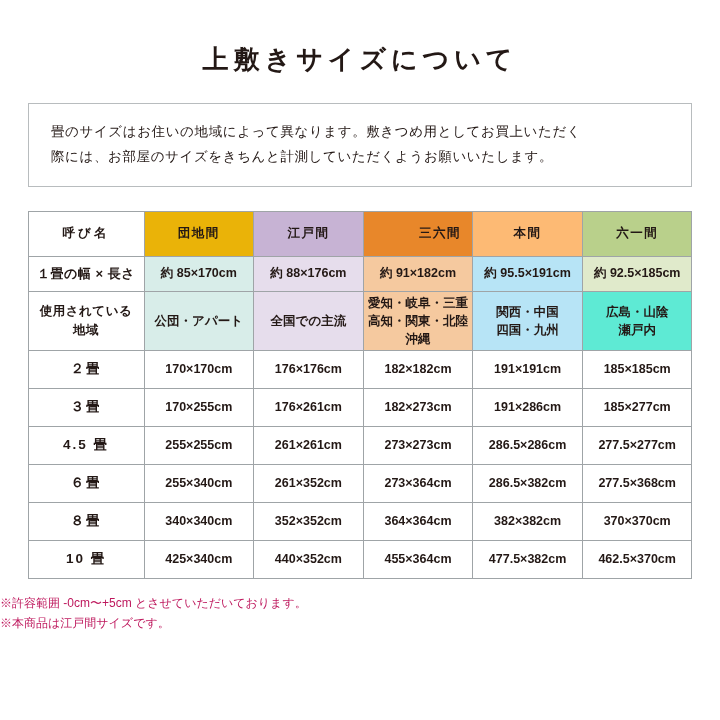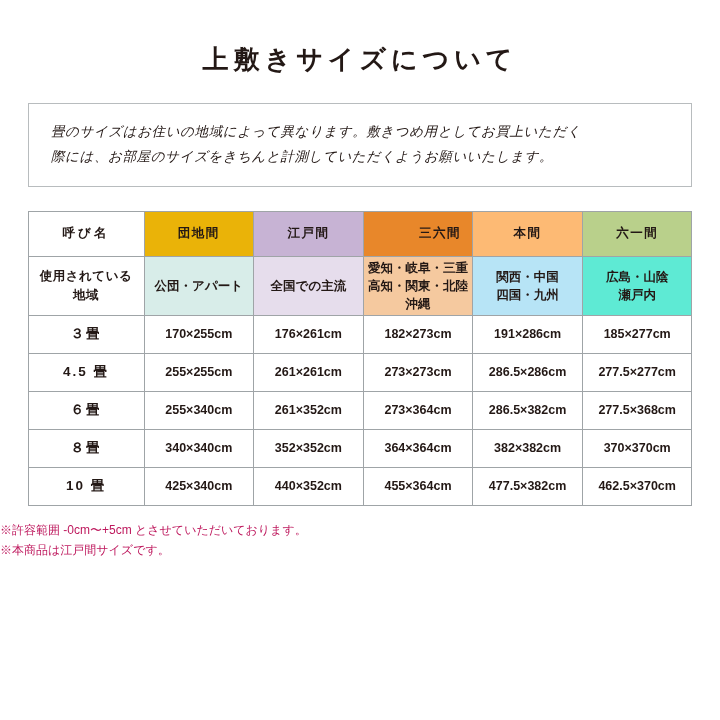--- a/index.html
+++ b/index.html
@@ -26,21 +26,20 @@
     font-weight: bold;
     letter-spacing: 5px;
     padding-top: 42px;
     color: #231815;
   }
   .note-box {
     margin: 26px 28px 0 28px;
     border: 1px solid #b8bcbe;
     box-sizing: border-box;
     padding: 16px 22px 16px 22px;
-    font-style: italic;
   }
   .note-line {
     font-size: 13.5px;
     line-height: 1.85;
     letter-spacing: 0.6px;
     color: #231815;
   }
   table.sizes {
     margin: 24px auto 0 auto;
     border-collapse: collapse;
@@ -121,29 +120,45 @@
       <tr class="hdr-row">
         <th class="hdr-name">呼び名</th>
         <th style="background: #eab308;">団地間</th>
         <th style="background: rgb(199, 179, 212);">江戸間</th>
         <th style="background: rgb(232, 135, 42); padding-left: 44px;">三六間</th>
         <th style="background: #fdba74;">本間</th>
         <th style="background: rgb(185, 208, 139);">六一間</th>
       </tr>
     </thead>
     <tbody>
+        <tr class="row-h2">
+          <td class="row-label">１畳の幅 × 長さ</td>
+          <td style="background: rgb(216, 237, 233);">約 85×170cm</td>
+          <td style="background: rgb(230, 221, 236);">約 88×176cm</td>
+          <td style="background: rgb(245, 201, 159);">約 91×182cm</td>
+          <td style="background: rgb(183, 228, 246);">約 95.5×191cm</td>
+          <td style="background: rgb(224, 234, 203);">約 92.5×185cm</td>
+        </tr>
         <tr class="row-h3">
           <td class="row-label">使用されている<br>地域</td>
           <td style="background: rgb(216, 237, 233);">公団・アパート</td>
           <td style="background: rgb(230, 221, 236);">全国での主流</td>
           <td style="background: rgb(245, 201, 159);">愛知・岐阜・三重<br>高知・関東・北陸<br>沖縄</td>
           <td style="background: rgb(183, 228, 246);">関西・中国<br>四国・九州</td>
           <td style="background: #5eead4;">広島・山陰<br>瀬戸内</td>
         </tr>
         <tr class="data-row">
+          <td class="row-label">２畳</td>
+          <td>170×170cm</td>
+          <td>176×176cm</td>
+          <td>182×182cm</td>
+          <td>191×191cm</td>
+          <td>185×185cm</td>
+        </tr>
+        <tr class="data-row">
           <td class="row-label">３畳</td>
           <td>170×255cm</td>
           <td>176×261cm</td>
           <td>182×273cm</td>
           <td>191×286cm</td>
           <td>185×277cm</td>
         </tr>
         <tr class="data-row">
           <td class="row-label">4.5 畳</td>
           <td>255×255cm</td>

